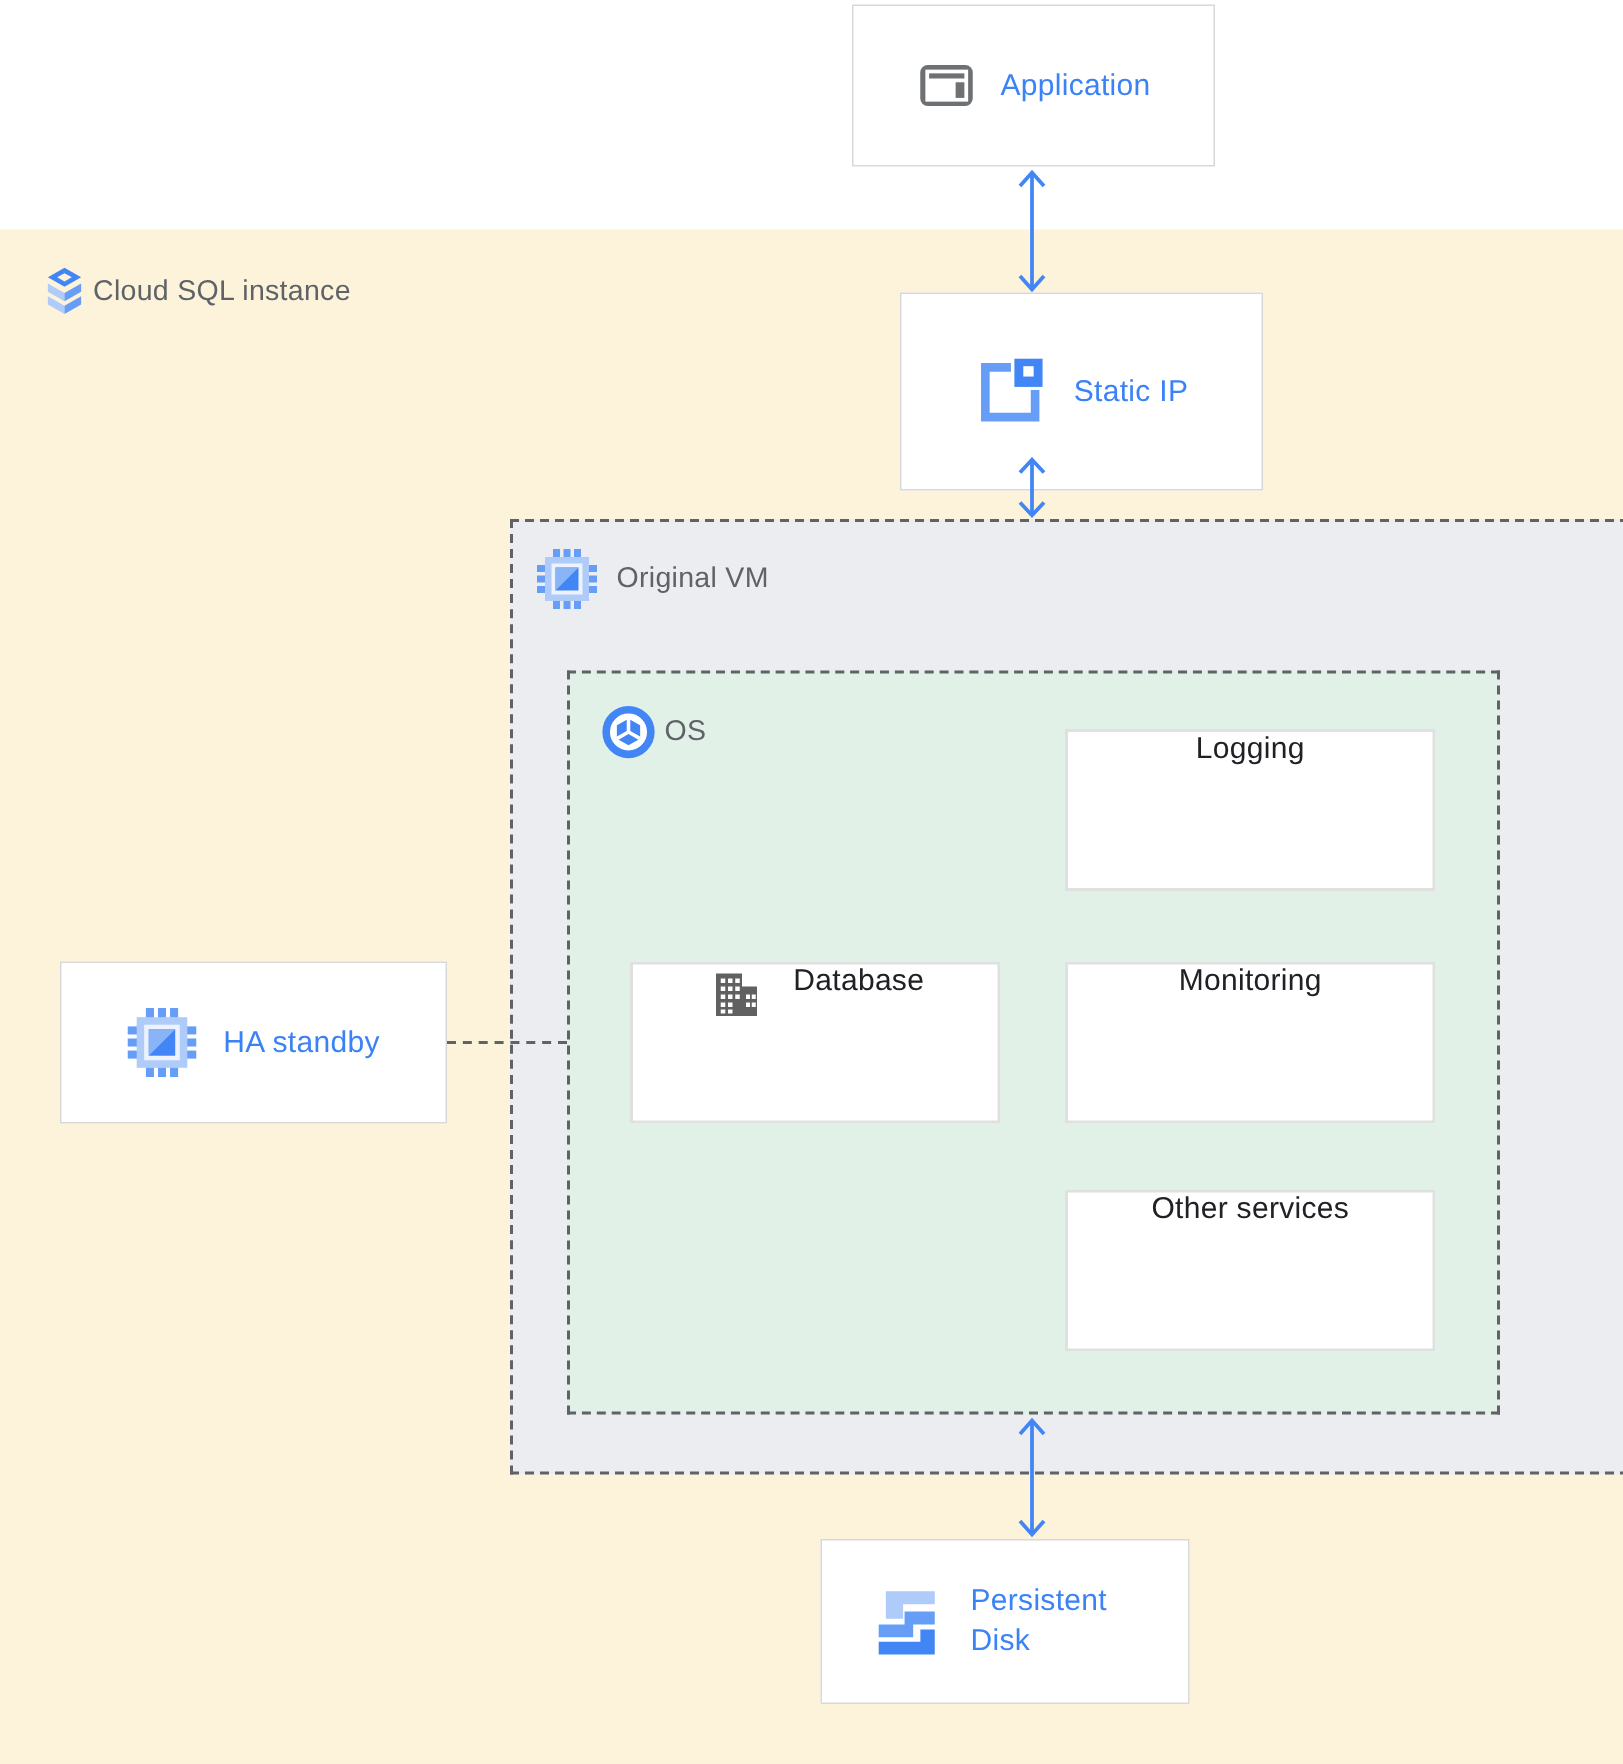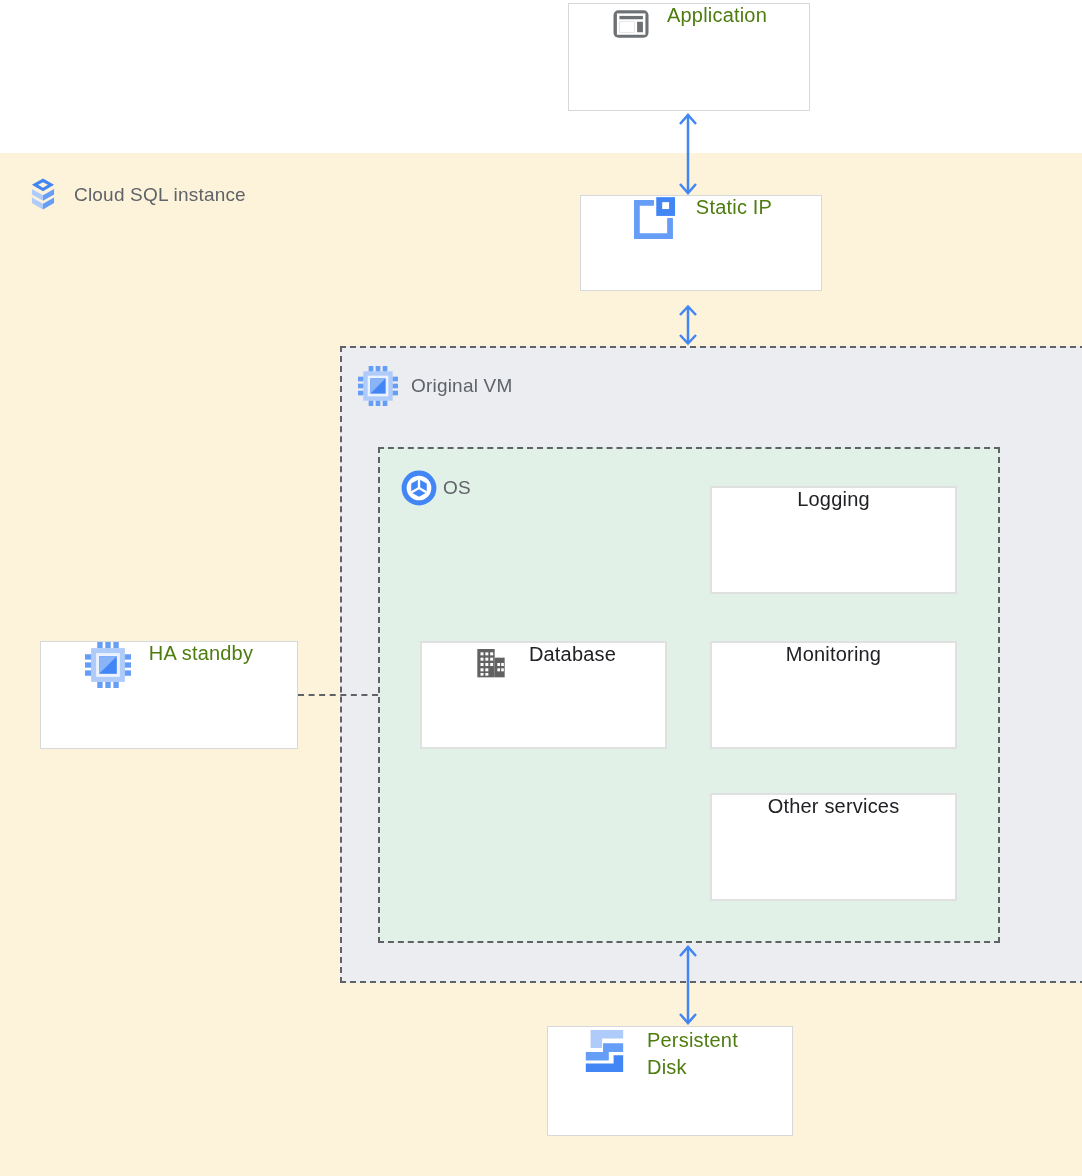--- a/index.html
+++ b/index.html
@@ -41,23 +41,23 @@
     font-size: 19px;
     letter-spacing: .2px;
   }
   .region-label .ic { flex: 0 0 auto; display: flex; }
   
   .node {
     position: absolute;
     background: #FFFFFF;
     border: 1px solid #D6D9DC;
     display: flex;
-    align-items: flex-start;
+    align-items: center;
     justify-content: center;
-    color: #4d7c0f;
+    color: #3b82f6;
     font-size: 20px;
     letter-spacing: .2px;
   }
   .node .ic { flex: 0 0 auto; display: flex; }
   .service {
     position: absolute;
     background: #FFFFFF;
     border: 2px solid #DEE1E0;
     display: flex;
     align-items: flex-start;
@@ -75,21 +75,21 @@
   }
   .pd-label { line-height: 1.35; }
 </style>
 </head>
 <body>
 
 <div id="canvas">
 
   <div class="top-strip"></div>
 
-  <div class="region-label" style="left:24px; top:176px; height:38px; gap:12px;">
+  <div class="region-label" style="left:24px; top:176px; height:38px; ">
     <span class="ic">
       <svg width="38" height="38" viewBox="0 0 24 24">
         <path d="M12 1.6 L19 5.6 L12 9.6 L5 5.6 Z" fill="#4285F4"></path>
         <path d="M12 3.9 L15.1 5.6 L12 7.4 L8.9 5.6 Z" fill="#FCF3DA"></path>
         <path d="M5 8.2 L12 12.2 L12 15.7 L5 11.7 Z" fill="#AECBFA"></path>
         <path d="M19 8.2 L12 12.2 L12 15.7 L19 11.7 Z" fill="#669DF6"></path>
         <path d="M5 13.6 L12 17.6 L12 21.1 L5 17.1 Z" fill="#AECBFA"></path>
         <path d="M19 13.6 L12 17.6 L12 21.1 L19 17.1 Z" fill="#669DF6"></path>
       </svg>
     </span>
@@ -108,21 +108,21 @@
     </span>
     <span>Application</span>
   </div>
 
   <svg class="arrow" style="left:675px; top:112px;" width="26" height="84" viewBox="0 0 26 84">
     <line x1="13" y1="4" x2="13" y2="80" stroke="#4285F4" stroke-width="2.5"></line>
     <polyline points="5,12 13,3 21,12" fill="none" stroke="#4285F4" stroke-width="2.5"></polyline>
     <polyline points="5,72 13,81 21,72" fill="none" stroke="#4285F4" stroke-width="2.5"></polyline>
   </svg>
 
-  <div class="node" style="left:580px; top:195px; width:242px; height:96px; gap:20px;">
+  <div class="node" style="left:600px; top:195px; width:242px; height:132px; gap:20px;">
     <span class="ic">
       <svg width="46" height="46" viewBox="0 0 24 24">
         <path d="M12.5 3.6 H3.6 V20.9 H20.9 V11.5" fill="none" stroke="#669DF6" stroke-width="3"></path>
         <rect x="13.7" y="0.6" width="9.8" height="9.8" fill="#4285F4"></rect>
         <rect x="16.8" y="3.2" width="3.6" height="3.6" fill="#FFFFFF"></rect>
       </svg>
     </span>
     <span>Static IP</span>
   </div>
 

